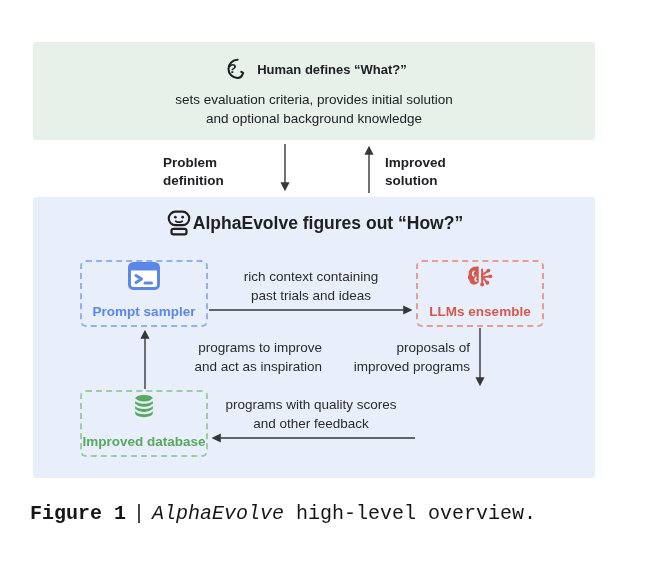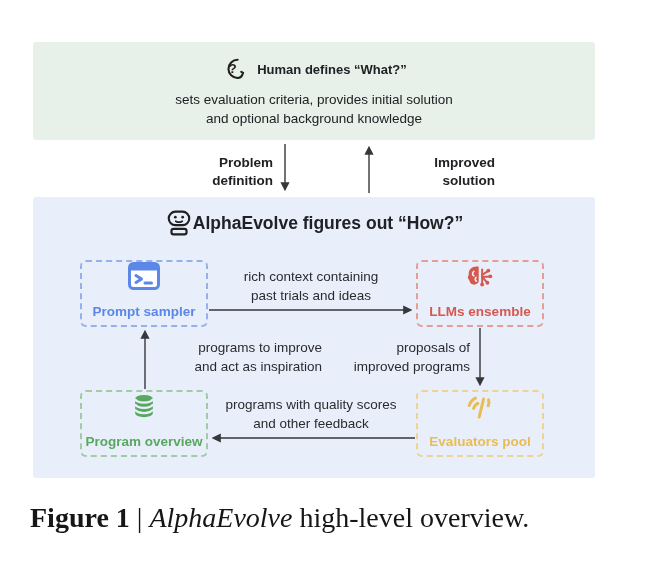--- a/index.html
+++ b/index.html
@@ -7,21 +7,21 @@
         font-family:"Liberation Sans", sans-serif;color:#202124;overflow:hidden;}
 
   
   .human-box{position:absolute;left:33px;top:42px;width:562px;height:98px;
              background:#e7f1ea;border-radius:3px;}
   .hb-header{display:flex;justify-content:center;align-items:center;gap:9px;margin-top:12px;height:30px;}
   .hb-title{font-size:13px;font-weight:700;color:#202124;}
   .hb-sub{margin-top:6px;text-align:center;font-size:13.5px;line-height:19px;color:#202124;}
 
   
-  .flow-label{position:absolute;width:110px;text-align:right;font-size:13.5px;
+  .flow-label{position:absolute;width:110px;text-align:left;font-size:13.5px;
               font-weight:700;line-height:18px;color:#202124;}
   #problem-label{left:163px;top:154px;}
   #improved-label{left:385px;top:154px;}
 
   
   .alpha-box{position:absolute;left:33px;top:197px;width:562px;height:281px;
              background:#e8effb;border-radius:3px;}
   .ab-header{display:flex;justify-content:center;align-items:center;margin-top:11px;height:30px;}
   .ab-title{font-size:17.5px;font-weight:700;color:#202124;}
 
@@ -40,22 +40,22 @@
   #lbl-context{left:221px;top:268px;width:180px;text-align:center;}
   #lbl-proposals{left:320px;top:339px;width:150px;text-align:right;}
   #lbl-feedback{left:211px;top:396px;width:200px;text-align:center;}
   #lbl-inspiration{left:152px;top:339px;width:170px;text-align:right;}
 
   
   .overlay{position:absolute;left:0;top:0;pointer-events:none;}
   .overlay line{stroke:#35373a;stroke-width:1.4;}
 
   
-  .caption{position:absolute;left:30px;top:502px;font-family:Liberation Serif, serif;
-           font-size:28px;color:#161616;white-space:nowrap;}
+  .caption{position:absolute;left:30px;top:502px;font-family:Liberation Mono, monospace;
+           font-size:20px;color:#161616;white-space:nowrap;}
   .caption .fig{font-weight:700;}
   .caption .sep{margin:0 7px;font-weight:400;}
   .caption .ital{font-style:italic;}
   .icon{display:inline-flex;align-items:center;justify-content:center;}
 </style>
 </head>
 <body>
 
 <div class="page">
 
@@ -131,34 +131,23 @@
 
   <div class="node" id="program-database">
     <span class="icon">
       <svg width="30" height="27" viewBox="0 0 28 26" fill="none">
         <path d="M5.5 5.6 a8.5 3.7 0 0 1 17 0 v14 a8.5 3.7 0 0 1 -17 0 z" fill="#58a85f"></path>
         <path d="M5.5 5.6 a8.5 3.7 0 0 0 17 0" stroke="#e8effb" stroke-width="2.2" fill="none"></path>
         <path d="M5.5 10.6 a8.5 3.7 0 0 0 17 0" stroke="#e8effb" stroke-width="2.2" fill="none"></path>
         <path d="M5.5 15.6 a8.5 3.7 0 0 0 17 0" stroke="#e8effb" stroke-width="2.2" fill="none"></path>
       </svg>
     </span>
-    <span class="label">Program overview</span>
+    <span class="label">Improved database</span>
   </div>
 
-  <div class="node" id="evaluators-pool">
-    <span class="icon">
-      <svg width="32" height="28" viewBox="0 0 30 28" fill="none" stroke="#e9bc54" stroke-width="3" stroke-linecap="round">
-        <path d="M14.2 25 L18.6 7"></path>
-        <path d="M4.2 13.5 a12 12 0 0 1 6.2 -7.4"></path>
-        <path d="M8.6 16.5 a8 8 0 0 1 4.2 -5.2"></path>
-        <path d="M23.2 13.8 a9 9 0 0 0 0.4 -6"></path>
-      </svg>
-    </span>
-    <span class="label">Evaluators pool</span>
-  </div>
 
   <div class="edge-label" id="lbl-context">
     <div>rich context containing</div>
     <div>past trials and ideas</div>
   </div>
   <div class="edge-label" id="lbl-proposals">
     <div>proposals of</div>
     <div>improved programs</div>
   </div>
   <div class="edge-label" id="lbl-feedback">

